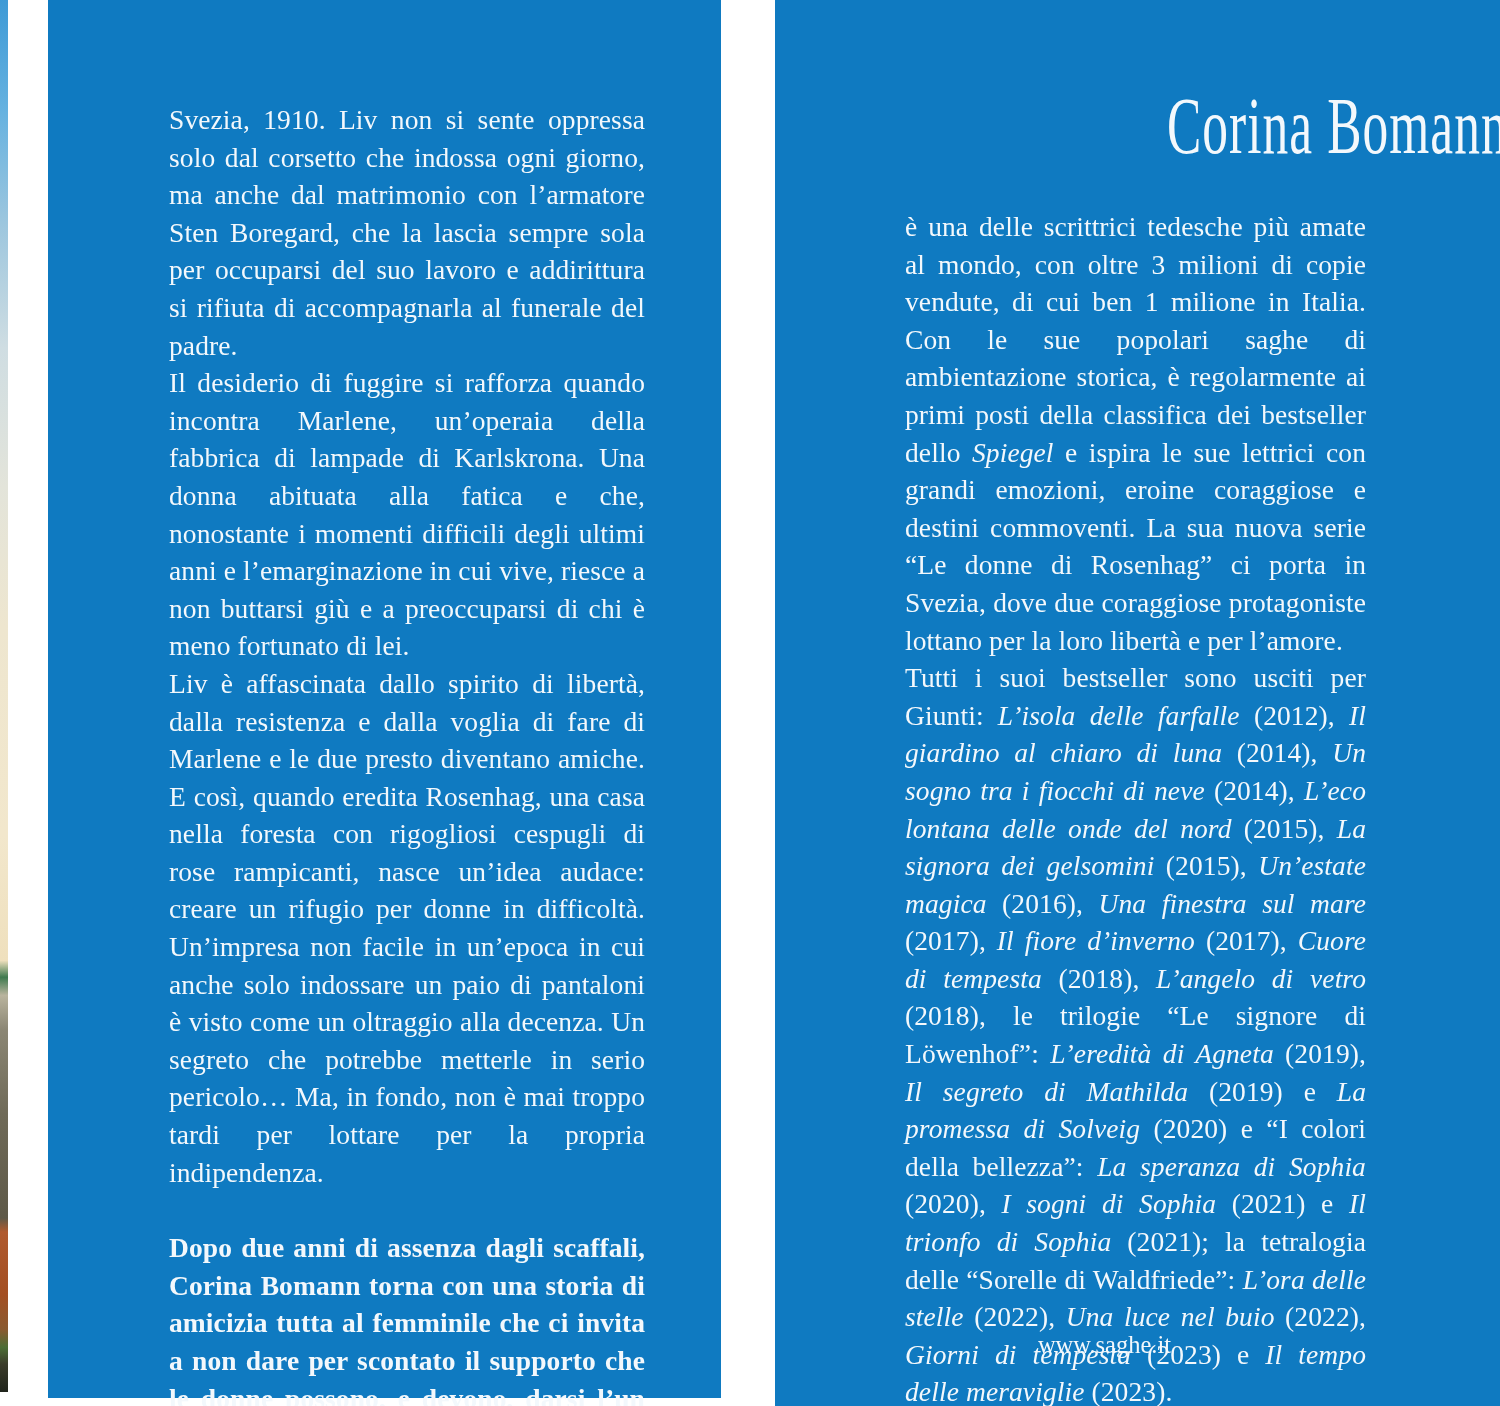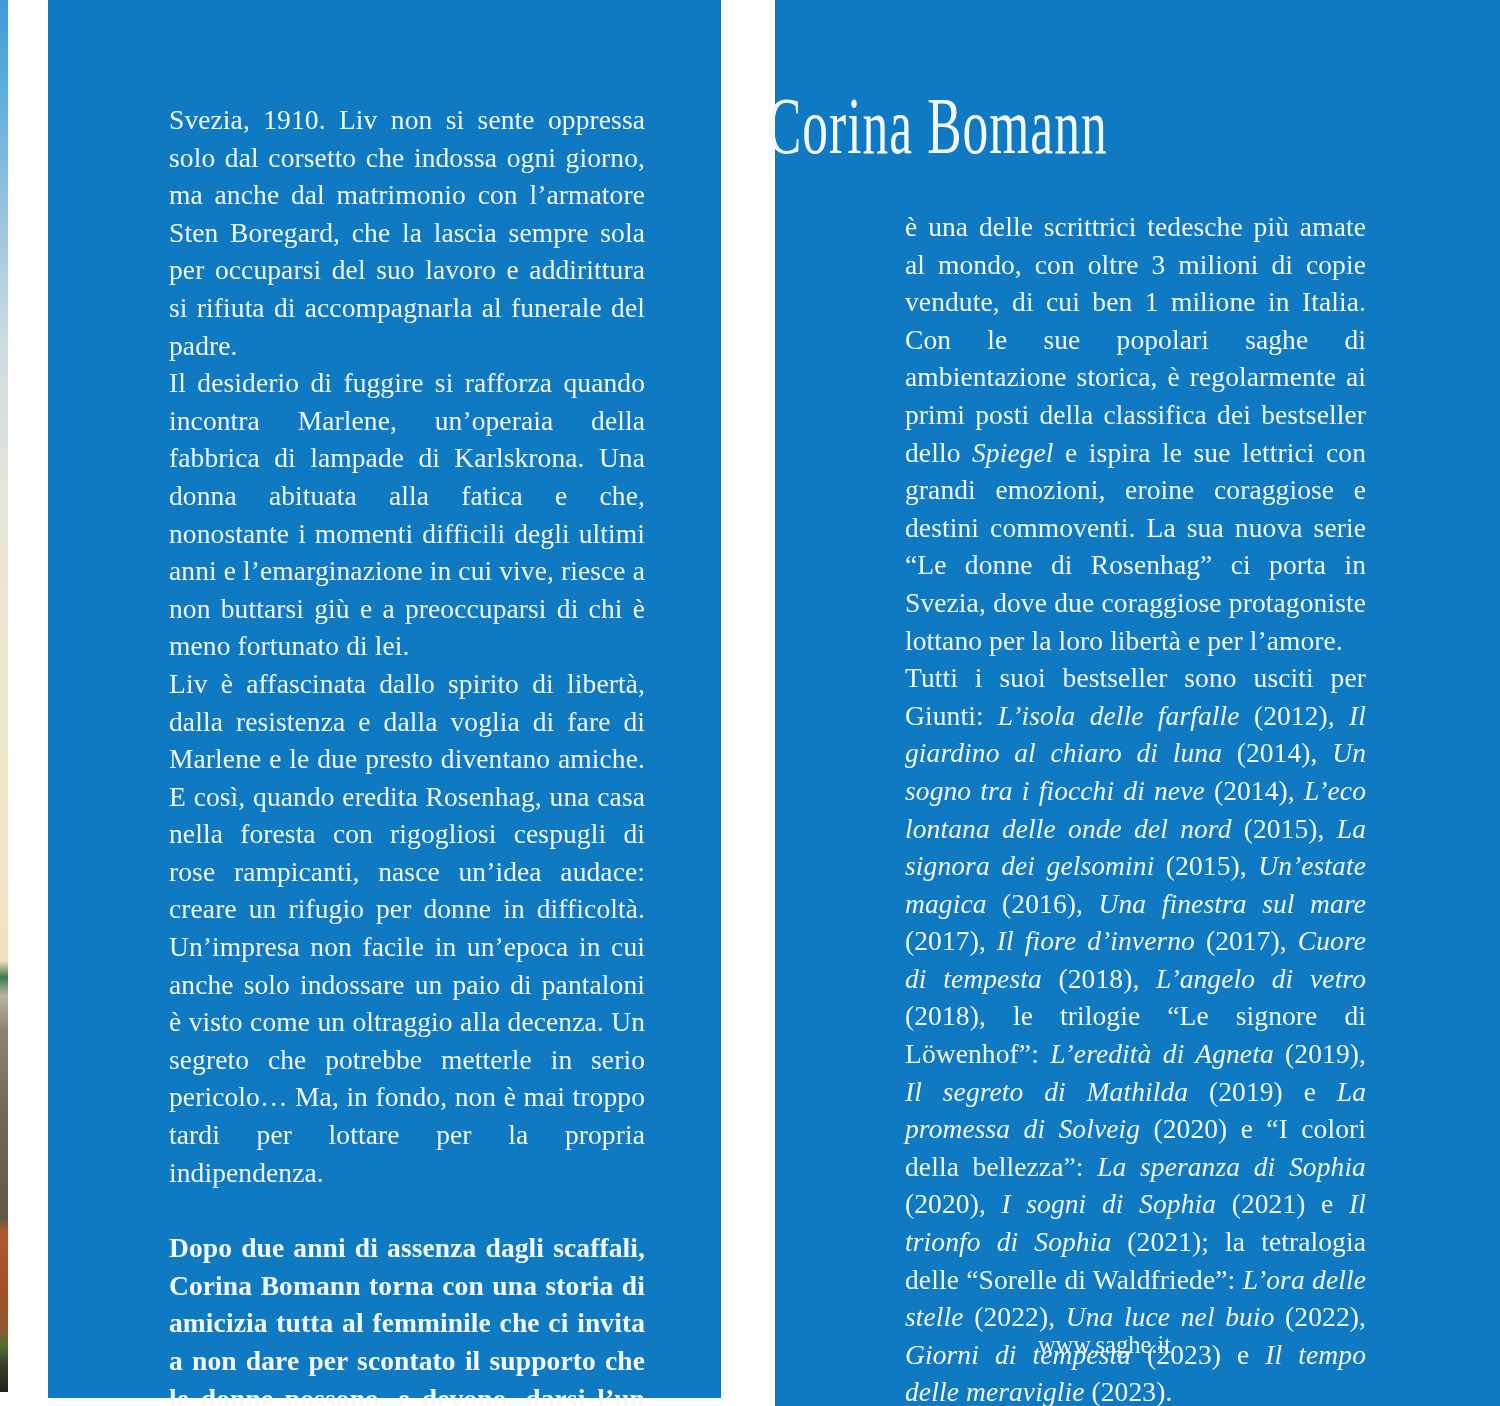--- a/index.html
+++ b/index.html
@@ -44,21 +44,21 @@
     letter-spacing: 0.1px;
   }
   .flap-left .text-block p.highlight {
     margin-top: 38px;
     font-weight: bold;
   }
 
   .flap-right h1 {
     margin: 92px 0 0 0;
     height: 96px;
-    text-align: left;
+    text-align: right;
     font-size: 49px;
     font-weight: normal;
     line-height: 96px;
     letter-spacing: 1px;
   }
   .title-inner {
     display: inline-block;
     transform: scale(1.05, 1.62);
     transform-origin: center 72%;
     white-space: nowrap;

